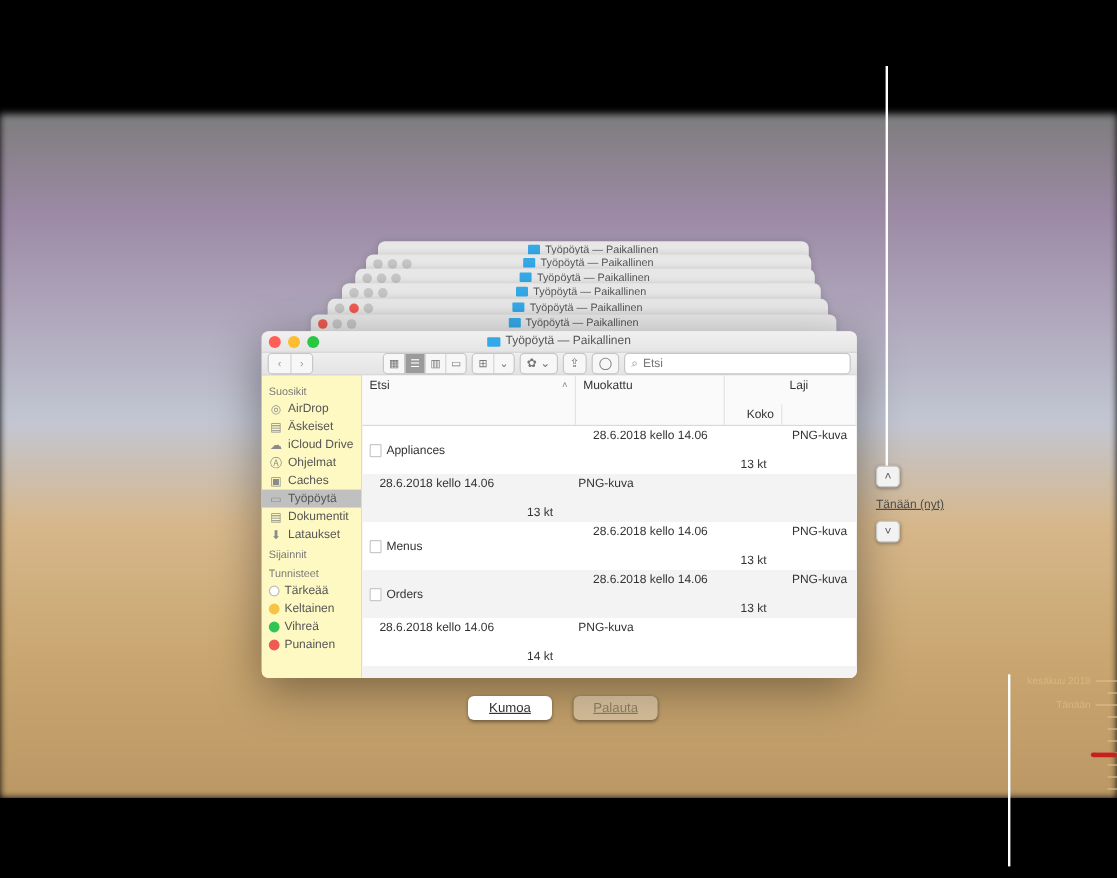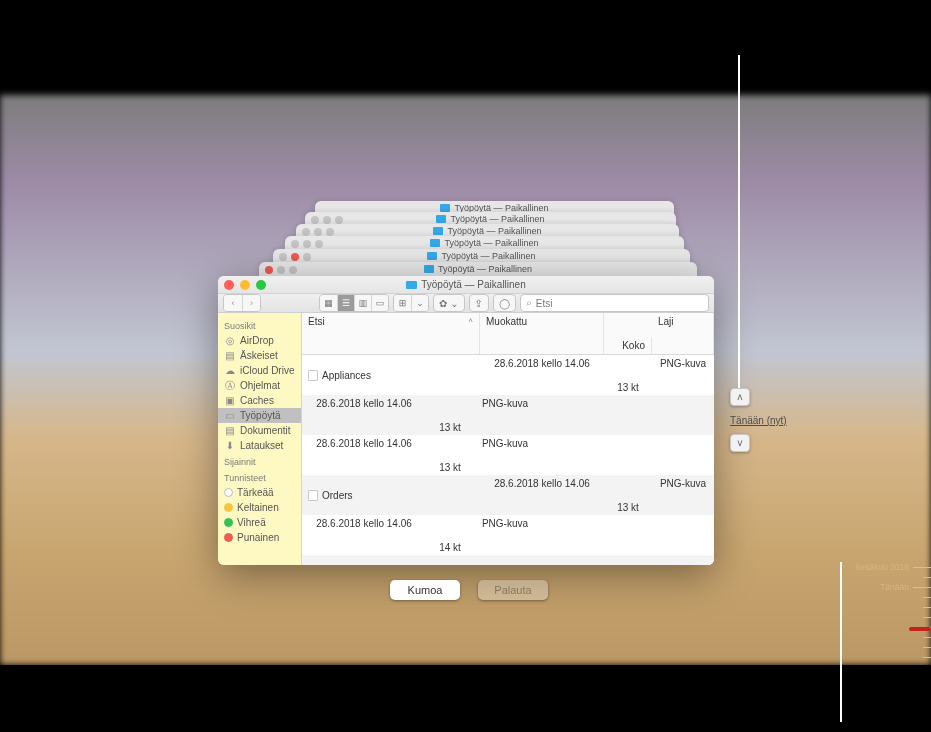--- a/index.html
+++ b/index.html
@@ -114,20 +114,21 @@
   .row .col-name{display:flex;align-items:center;gap:4px;}
   .doc-icon{width:10px;height:11px;background:#fff;border:1px solid #c9c9c9;border-radius:1px;}
 
   
   .actions{
     position:absolute; left:390px; top:580px; display:flex; gap:18px;
   }
   .actions button{
     width:70px;height:20px;border-radius:5px;font-size:11px;border:none;cursor:pointer;
     box-shadow:0 1px 3px rgba(0,0,0,0.4);
+    text-decoration:underline;
   }
   .btn-cancel{background:#fff;color:#333;}
   .btn-restore{background:rgba(255,255,255,0.3);color:rgba(0,0,0,0.35);}
 
   
   .nav-updown{position:absolute;left:730px;top:388px;width:20px;}
   .nav-updown .arrowbtn{width:20px;height:18px;background:#f2f2f2;border:1px solid #c8c8c8;border-radius:4px;display:flex;align-items:center;justify-content:center;font-size:10px;color:#555;margin-bottom:28px;box-shadow:0 1px 3px rgba(0,0,0,0.3);}
   .nav-label{position:absolute;left:730px;top:415px;font-size:10px;color:#4c4c4c;text-decoration:underline;}
 
   
@@ -316,20 +317,24 @@
             <div class="col-mod">28.6.2018 kello 14.06</div>
             <div class="col-size">13 kt</div>
             <div class="col-kind">PNG-kuva</div>
           </div>
           <div class="row">
             <div class="col-mod">28.6.2018 kello 14.06</div>
             <div class="col-size">13 kt</div>
             <div class="col-kind">PNG-kuva</div>
           </div>
           <div class="row">
+            <div class="col-name">
+              <span class="doc-icon"></span>
+              <span>Menus</span>
+            </div>
             <div class="col-mod">28.6.2018 kello 14.06</div>
             <div class="col-size">13 kt</div>
             <div class="col-kind">PNG-kuva</div>
           </div>
           <div class="row">
             <div class="col-name">
               <span class="doc-icon"></span>
               <span>Orders</span>
             </div>
             <div class="col-mod">28.6.2018 kello 14.06</div>

